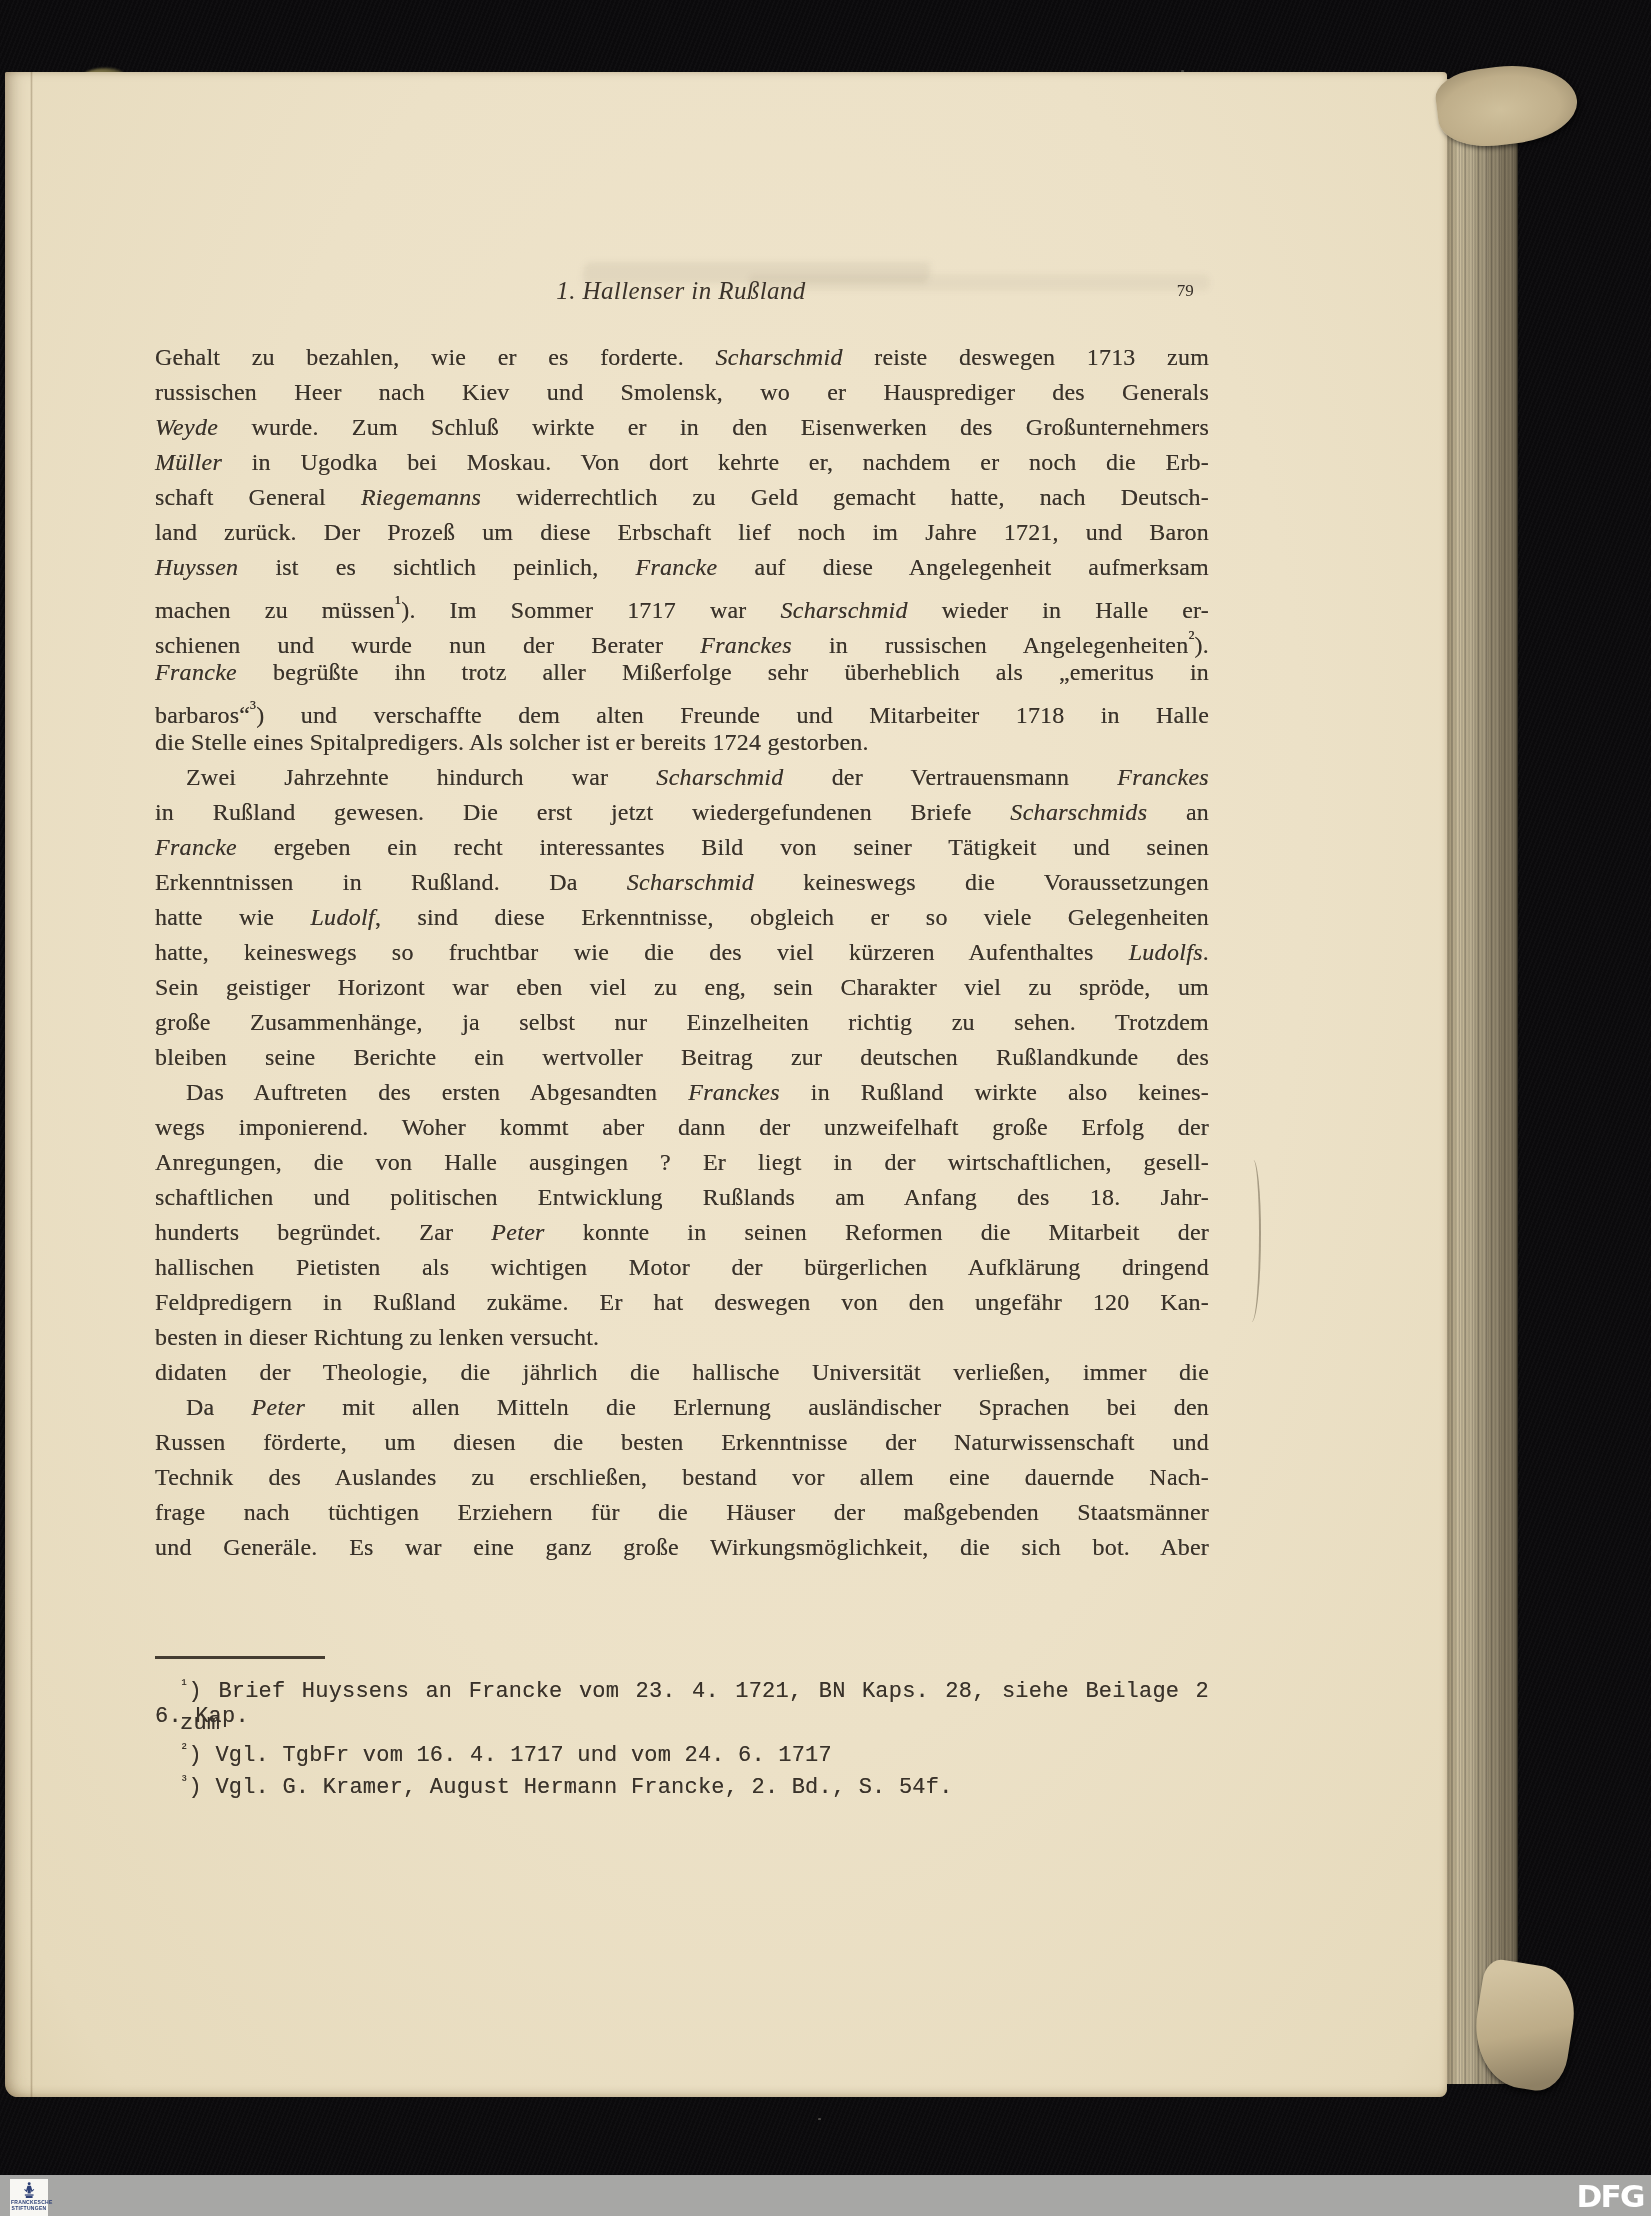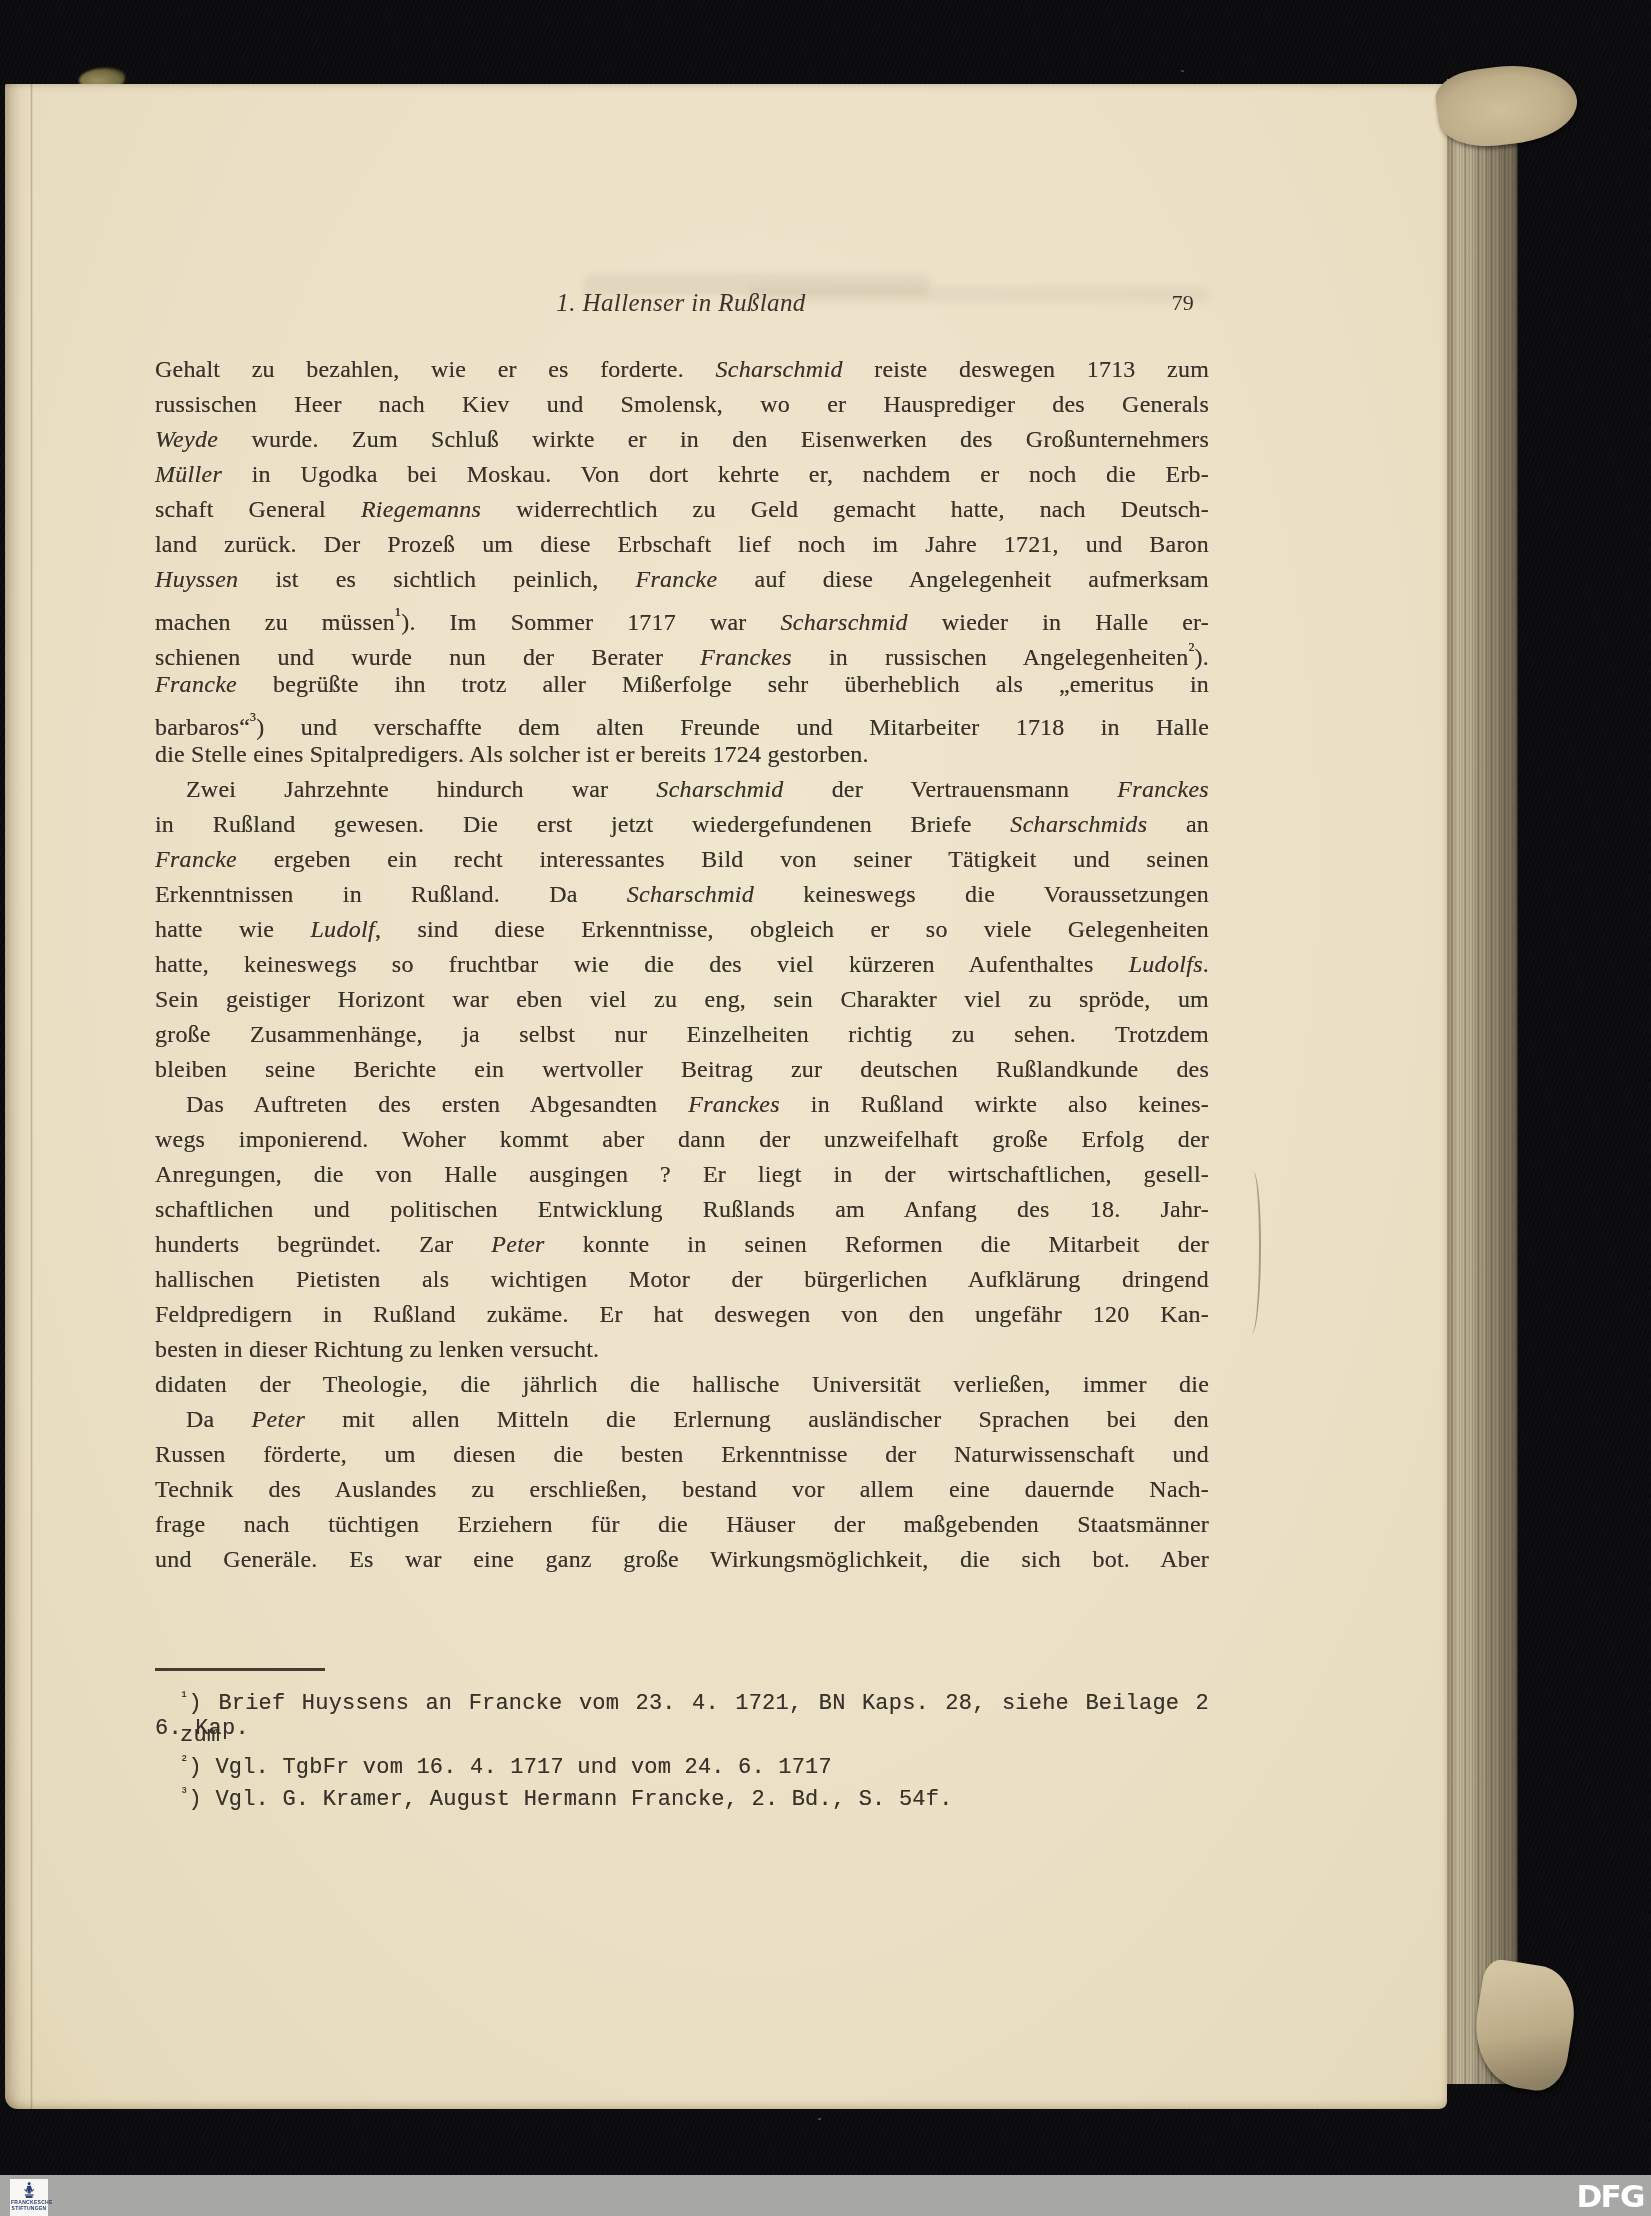--- a/index.html
+++ b/index.html
@@ -25,21 +25,21 @@
   }
   .debris {
     position: absolute; left: 79px; top: 68px; width: 46px; height: 21.5px;
     background: radial-gradient(ellipse at 40% 60%, #9a8f5e 0%, #6f673f 60%, rgba(20,18,12,0) 100%);
     border-radius: 60% 40% 55% 45%;
     filter: blur(0.8px);
   }
 
   
   #page {
-    position: absolute; left: 5px; top: 84px; width: 1442px; height: 2025px;
+    position: absolute; left: 5px; top: 72px; width: 1442px; height: 2025px;
     background:
       radial-gradient(ellipse at 52% 38%, #f0e5cd 0%, #ece1c7 52%, #e6dabc 92%, #e0d3b2 100%);
     border-radius: 1.7px 4.1px 7.4px 13.2px;
     box-shadow:
       inset 13.2px 0 18px -10px rgba(70,48,22,0.45),
       inset -4.1px 0 7.4px -4.1px rgba(120,92,50,0.28),
       inset 0 -7.4px 11.6px -7.4px rgba(120,92,50,0.33),
       inset 0 3.3px 6.6px -4.1px rgba(120,92,50,0.25);
     color: #39322a;
   }
@@ -58,21 +58,21 @@
     border-radius: 0 45% 55% 0; filter: blur(0.3px);
   }
 
   
   #page-header { position: absolute; left: 150px; top: 201px; width: 1052px; height: 36px; }
   #header-title {
     text-align: center; font-style: italic; font-size: 25px; line-height: 36px;
     letter-spacing: 0.4px; color: #3b332b;
   }
   #header-page-number {
-    position: absolute; right: 13.2px; top: 0; font-size: 22px; line-height: 36px; color: #352e27;
+    position: absolute; right: 13.2px; top: 0; font-size: 17px; line-height: 36px; color: #352e27;
   }
 
   
   #body-text { position: absolute; left: 150px; top: 268px; width: 1054px; }
   .line {
     height: 35px; line-height: 35px; font-size: 24px;
     letter-spacing: 0.2px; white-space: normal;
     text-align: justify; text-align-last: justify;
     color: #39322a; text-shadow: 0 0 0.4px rgba(57,50,42,0.6);
   }

